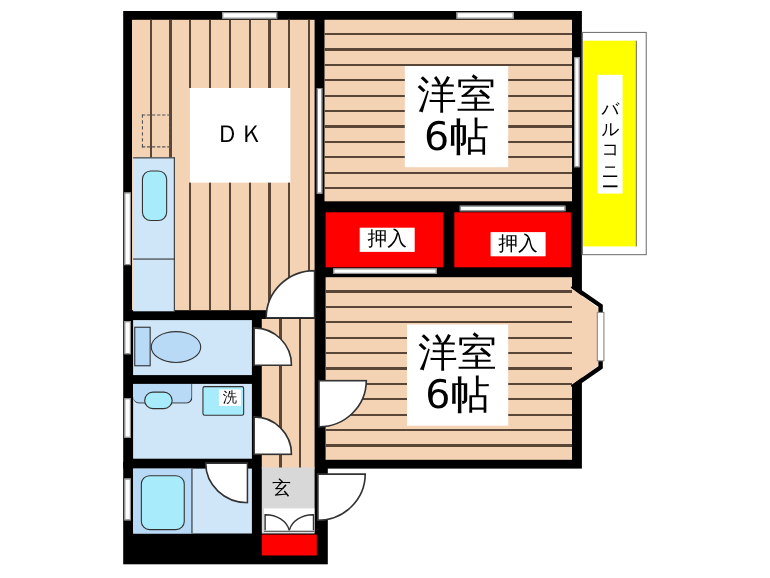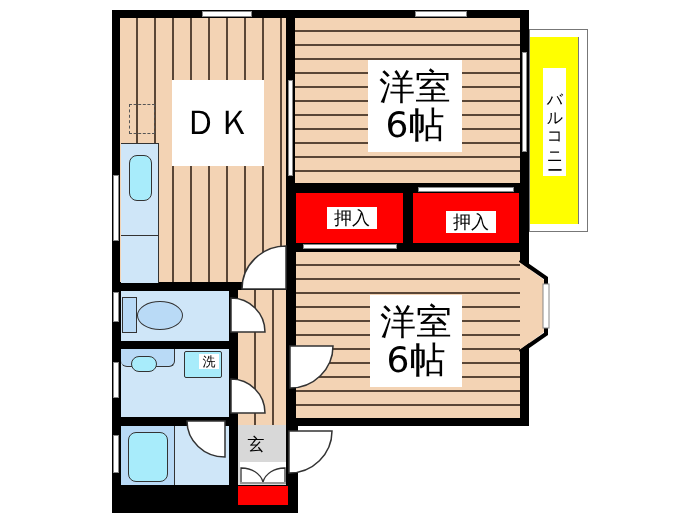--- a/index.html
+++ b/index.html
@@ -14,21 +14,21 @@
   .closet{background:#ff0000;}
   .fixture{background:#a8ecfb;border:1.5px solid #333;border-radius:8px;}
 </style>
 </head>
 <body>
 
 <div class="abs wall" style="left:112px;top:10px;width:417px;height:416px;"></div>
 <div class="abs wall" style="left:112px;top:420px;width:186px;height:93px;"></div>
 
 <div class="abs floor-v" style="left:120px;top:18px;width:166px;height:264px;"></div>
-<div class="abs label" style="left:172px;top:80px;width:92px;height:86px;flex-direction:column;font-size:34px;">
+<div class="abs label" style="left:172px;top:80px;width:92px;height:86px;flex-direction:column;font-size:22px;">
   <span>ＤＫ</span>
 </div>
 
 <div class="abs" style="left:129px;top:104px;width:26px;height:30px;border:1.5px dashed #555;"></div>
 
 <div class="abs wet" style="left:121px;top:143px;width:38px;height:140px;border-right:1px solid #333;border-top:1px solid #333;"></div>
 <div class="abs fixture" style="left:129px;top:155px;width:23px;height:46px;"></div>
 <div class="abs" style="left:121px;top:235px;width:38px;height:1px;background:#333;"></div>
 
 <div class="abs win" style="left:202px;top:11px;width:50px;height:6px;"></div>

